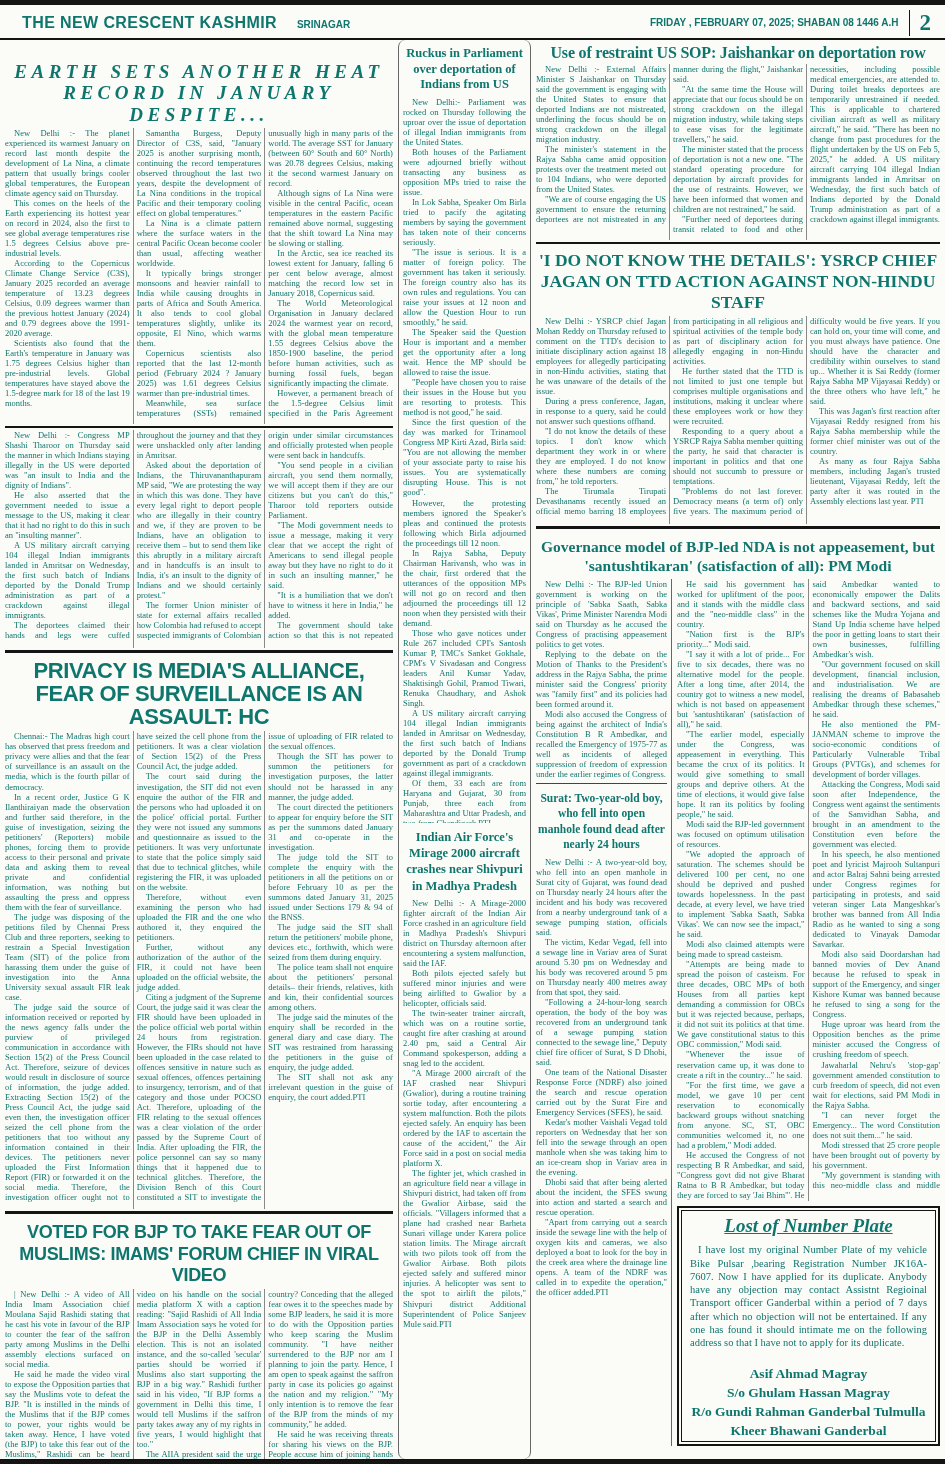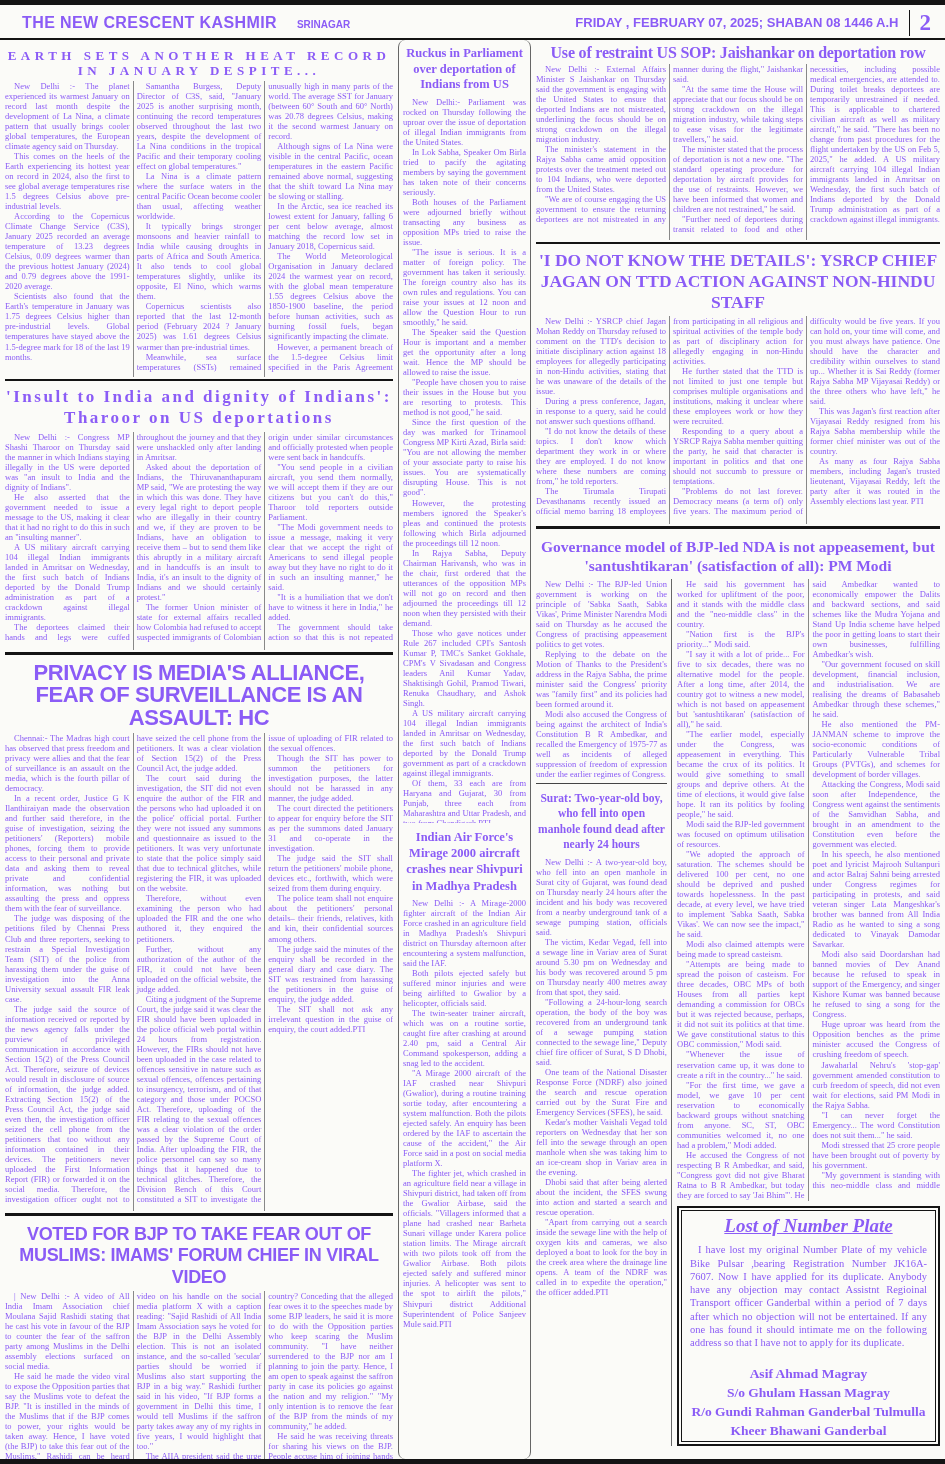--- a/index.html
+++ b/index.html
@@ -1,41 +1,41 @@
 <!DOCTYPE html>
 <html><head>
 <meta charset="utf-8">
 <style>
   * { margin:0; padding:0; box-sizing:border-box; }
   html,body { background:#d8d8d4; }
-  .page { width:945px; height:1464px; margin:0 auto; background:#fbfbf8; color:#8b5cf6;
+  .page { width:945px; height:1464px; margin:0 auto; background:#fbfbf8; color:#0f766e;
           font-family:"Liberation Serif", serif; overflow:hidden; border-bottom:5px solid #141414; position:relative; }
   
   .masthead { height:40px; border-top:5px solid #141414; border-bottom:2px solid #141414;
               display:flex; align-items:center; justify-content:space-between; padding:2px 8px 0 22px;
               font-family:"Liberation Sans", sans-serif; }
   .mast-left { display:flex; align-items:baseline; gap:20px; }
   .paper-name { font-size:16px; font-weight:bold; letter-spacing:.4px; }
   .city { font-size:10px; font-weight:bold; }
   .mast-right { display:flex; align-items:center; gap:10px; }
-  .date { font-size:13px; font-weight:bold; }
+  .date { font-size:10px; font-weight:bold; }
   .pageno-divider { width:1px; height:26px; background:#141414; }
   .pageno { font-size:23px; font-weight:bold; font-family:"Liberation Serif", serif; padding-right:6px;}
   
   .content { display:flex; height:1419px; }
   .band { overflow:hidden; height:100%; }
   .band-a { width:398px; padding:0 5px; }
   .band-b { width:133px; border-left:1px solid #666; border-right:1px solid #666; padding:0 4px;border-radius:7px; }
   .band-c { width:414px; padding:0 5px; }
   .hr2 { border-top:2px solid #141414; margin:2px 0; }
   .hr3 { border-top:3px solid #141414; margin:2px 0 3px; }
   .hr1 { border-top:1px solid #444; margin:2px 0; }
   
   .hl { text-align:center; font-weight:bold; overflow:hidden; }
-  .hl-earth   { font-size:13px; letter-spacing:4.5px; line-height:1.12; padding:9px 0 3px; }
+  .hl-earth   { font-size:19px; letter-spacing:4.5px; line-height:1.12; padding:21px 0 3px;font-style:italic; }
   .hl-tharoor { font-size:17px; letter-spacing:2.5px; line-height:1.22; padding:4px 0 3px; }
   .hl-privacy { font-family:"Liberation Sans", sans-serif; font-size:22px; letter-spacing:-.4px; line-height:1.04; padding:4px 0 3px; }
   .hl-voted   { font-family:"Liberation Sans", sans-serif; font-size:18px; letter-spacing:-.3px; line-height:1.18; padding:5px 0 3px; }
   .hl-ruckus  { font-size:12.5px; line-height:1.25; padding:6px 0 4px; }
   .hl-mirage  { font-size:12.5px; line-height:1.3; padding:6px 0 4px; }
   .hl-jai     { font-size:16px; white-space:nowrap; letter-spacing:-.2px; padding:4px 0 2px; }
   .hl-ysrcp   { font-size:17.5px; line-height:1.2; padding:4px 0 3px; }
   .hl-modi    { font-size:15.5px; line-height:1.25; padding:5px 0 3px; }
   .hl-surat   { font-size:11.5px; line-height:1.35; padding:5px 0 4px; }
   
@@ -101,21 +101,20 @@
             <p class="para">Meanwhile, sea surface temperatures (SSTs) remained unusually high in many parts of the world. The average SST for January (between 60° South and 60° North) was 20.78 degrees Celsius, making it the second warmest January on record.</p>
             <p class="para">Although signs of La Nina were visible in the central Pacific, ocean temperatures in the eastern Pacific remained above normal, suggesting that the shift toward La Nina may be slowing or stalling.</p>
             <p class="para">In the Arctic, sea ice reached its lowest extent for January, falling 6 per cent below average, almost matching the record low set in January 2018, Copernicus said.</p>
             <p class="para">The World Meteorological Organisation in January declared 2024 the warmest year on record, with the global mean temperature 1.55 degrees Celsius above the 1850-1900 baseline, the period before human activities, such as burning fossil fuels, began significantly impacting the climate.</p>
             <p class="para">However, a permanent breach of the 1.5-degree Celsius limit specified in the Paris Agreement refers to long-term warming over a 20 or 30-year period.PTI</p>
           </div>
       </article>
       <div class="hr2"></div>
 
       <article>
-        <h1 class="hl hl-tharoor">'Insult to India and dignity of Indians': Tharoor on US deportations</h1>
         <div class="body cols3 tharoor-body">
             <p class="para">New Delhi :- Congress MP Shashi Tharoor on Thursday said the manner in which Indians staying illegally in the US were deported was "an insult to India and the dignity of Indians".</p>
             <p class="para">He also asserted that the government needed to issue a message to the US, making it clear that it had no right to do this in such an "insulting manner".</p>
             <p class="para">A US military aircraft carrying 104 illegal Indian immigrants landed in Amritsar on Wednesday, the first such batch of Indians deported by the Donald Trump administration as part of a crackdown against illegal immigrants.</p>
             <p class="para">The deportees claimed their hands and legs were cuffed throughout the journey and that they were unshackled only after landing in Amritsar.</p>
             <p class="para">Asked about the deportation of Indians, the Thiruvananthapuram MP said, "We are protesting the way in which this was done. They have every legal right to deport people who are illegally in their country and we, if they are proven to be Indians, have an obligation to receive them – but to send them like this abruptly in a military aircraft and in handcuffs is an insult to India, it's an insult to the dignity of Indians and we should certainly protest."</p>
             <p class="para">The former Union minister of state for external affairs recalled how Colombia had refused to accept suspected immigrants of Colombian origin under similar circumstances and officially protested when people were sent back in handcuffs.</p>
             <p class="para">"You send people in a civilian aircraft, you send them normally, we will accept them if they are our citizens but you can't do this," Tharoor told reporters outside Parliament.</p>
             <p class="para">"The Modi government needs to issue a message, making it very clear that we accept the right of Americans to send illegal people away but they have no right to do it in such an insulting manner," he said.</p>
             <p class="para">"It is a humiliation that we don't have to witness it here in India," he added.</p>
@@ -130,20 +129,21 @@
             <p class="para">Chennai:- The Madras high court has observed that press freedom and privacy were allies and that the fear of surveillance is an assault on the media, which is the fourth pillar of democracy.</p>
             <p class="para">In a recent order, Justice G K Ilanthiraiyan made the observation and further said therefore, in the guise of investigation, seizing the petitioners' (Reporters) mobile phones, forcing them to provide access to their personal and private data and asking them to reveal private and confidential information, was nothing but assaulting the press and oppress them with the fear of surveillance.</p>
             <p class="para">The judge was disposing of the petitions filed by Chennai Press Club and three reporters, seeking to restrain a Special Investigation Team (SIT) of the police from harassing them under the guise of investigation into the Anna University sexual assault FIR leak case.</p>
             <p class="para">The judge said the source of information received or reported by the news agency falls under the purview of privileged communication in accordance with Section 15(2) of the Press Council Act. Therefore, seizure of devices would result in disclosure of source of information, the judge added. Extracting Section 15(2) of the Press Council Act, the judge said even then, the investigation officer seized the cell phone from the petitioners that too without any information contained in their devices. The petitioners never uploaded the First Information Report (FIR) or forwarded it on the social media. Therefore, the investigation officer ought not to have seized the cell phone from the petitioners. It was a clear violation of Section 15(2) of the Press Council Act, the judge added.</p>
             <p class="para">The court said during the investigation, the SIT did not even enquire the author of the FIR and the persons who had uploaded it on the police' official portal. Further they were not issued any summons and questionnaire as issued to the petitioners. It was very unfortunate to state that the police simply said that due to technical glitches, while registering the FIR, it was uploaded on the website.</p>
             <p class="para">Therefore, without even examining the person who had uploaded the FIR and the one who authored it, they enquired the petitioners.</p>
             <p class="para">Further, without any authorization of the author of the FIR, it could not have been uploaded on the official website, the judge added.</p>
             <p class="para">Citing a judgment of the Supreme Court, the judge said it was clear the FIR should have been uploaded in the police official web portal within 24 hours from registration. However, the FIRs should not have been uploaded in the case related to offences sensitive in nature such as sexual offences, offences pertaining to insurgency, terrorism, and of that category and those under POCSO Act. Therefore, uploading of the FIR relating to the sexual offences was a clear violation of the order passed by the Supreme Court of India. After uploading the FIR, the police personnel can say so many things that it happened due to technical glitches. Therefore, the Division Bench of this Court constituted a SIT to investigate the issue of uploading of FIR related to the sexual offences.</p>
             <p class="para">Though the SIT has power to summon the petitioners for investigation purposes, the latter should not be harassed in any manner, the judge added.</p>
             <p class="para">The court directed the petitioners to appear for enquiry before the SIT as per the summons dated January 31 and co-operate in the investigation.</p>
+            <p class="para">The judge told the SIT to complete the enquiry with the petitioners in all the petitions on or before February 10 as per the summons dated January 31, 2025 issued under Sections 179 &amp; 94 of the BNSS.</p>
             <p class="para">The judge said the SIT shall return the petitioners' mobile phone, devices etc., forthwith, which were seized from them during enquiry.</p>
             <p class="para">The police team shall not enquire about the petitioners' personal details– their friends, relatives, kith and kin, their confidential sources among others.</p>
             <p class="para">The judge said the minutes of the enquiry shall be recorded in the general diary and case diary. The SIT was restrained from harassing the petitioners in the guise of enquiry, the judge added.</p>
             <p class="para">The SIT shall not ask any irrelevant question in the guise of enquiry, the court added.PTI</p>
           </div>
       </article>
       <div class="hr3"></div>
 
       <article>
         <h1 class="hl hl-voted">VOTED FOR BJP TO TAKE FEAR OUT OF MUSLIMS: IMAMS' FORUM CHIEF IN VIRAL VIDEO</h1>
@@ -157,22 +157,22 @@
       </article>
 
     </section>
 
     <section class="band band-b">
 
       <article>
         <h1 class="hl hl-ruckus">Ruckus in Parliament over deportation of Indians from US</h1>
         <div class="body ruckus-body">
             <p class="para">New Delhi:- Parliament was rocked on Thursday following the uproar over the issue of deportation of illegal Indian immigrants from the United States.</p>
+            <p class="para">Both houses of the Parliament were adjourned briefly without transacting any business as opposition MPs tried to raise the issue.</p>
             <p class="para">In Lok Sabha, Speaker Om Birla tried to pacify the agitating members by saying the government has taken note of their concerns seriously.</p>
-            <p class="para">Both houses of the Parliament were adjourned briefly without transacting any business as opposition MPs tried to raise the issue.</p>
             <p class="para">"The issue is serious. It is a matter of foreign policy. The government has taken it seriously. The foreign country also has its own rules and regulations. You can raise your issues at 12 noon and allow the Question Hour to run smoothly," he said.</p>
             <p class="para">The Speaker said the Question Hour is important and a member get the opportunity after a long wait. Hence the MP should be allowed to raise the issue.</p>
             <p class="para">"People have chosen you to raise their issues in the House but you are resorting to protests. This method is not good," he said.</p>
             <p class="para">Since the first question of the day was marked for Trinamool Congress MP Kirti Azad, Birla said: "You are not allowing the member of your associate party to raise his issues. You are systematically disrupting House. This is not good".</p>
             <p class="para">However, the protesting members ignored the Speaker's pleas and continued the protests following which Birla adjourned the proceedings till 12 noon.</p>
             <p class="para">In Rajya Sabha, Deputy Chairman Harivansh, who was in the chair, first ordered that the utterances of the opposition MPs will not go on record and then adjourned the proceedings till 12 noon when they persisted with their demand.</p>
             <p class="para">Those who gave notices under Rule 267 included CPI's Santosh Kumar P, TMC's Sanket Gokhale, CPM's V Sivadasan and Congress leaders Anil Kumar Yadav, Shaktisingh Gohil, Pramod Tiwari, Renuka Chaudhary, and Ashok Singh.</p>
             <p class="para">A US military aircraft carrying 104 illegal Indian immigrants landed in Amritsar on Wednesday, the first such batch of Indians deported by the Donald Trump government as part of a crackdown against illegal immigrants.</p>
             <p class="para">Of them, 33 each are from Haryana and Gujarat, 30 from Punjab, three each from Maharashtra and Uttar Pradesh, and two from Chandigarh.PTI</p>
           </div>

